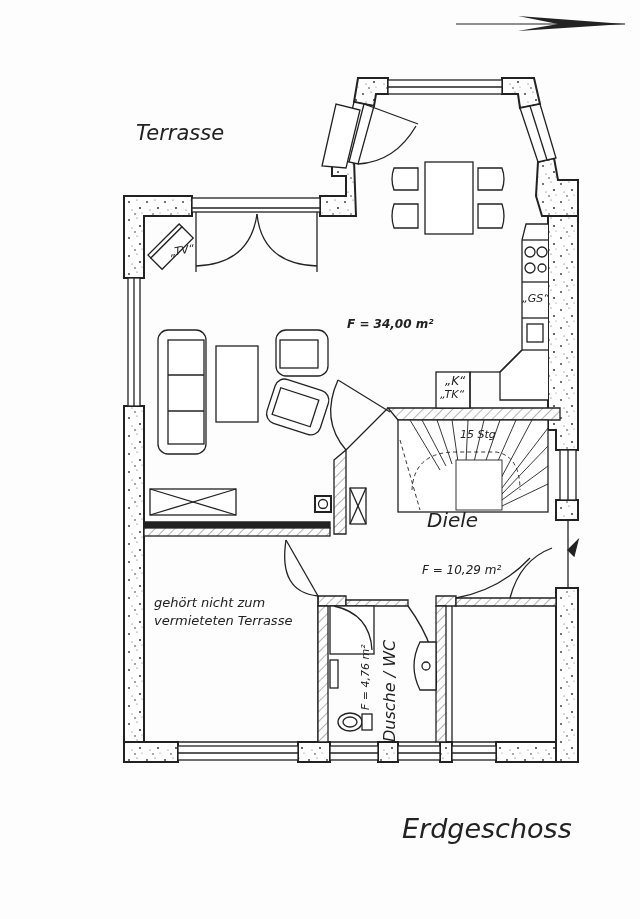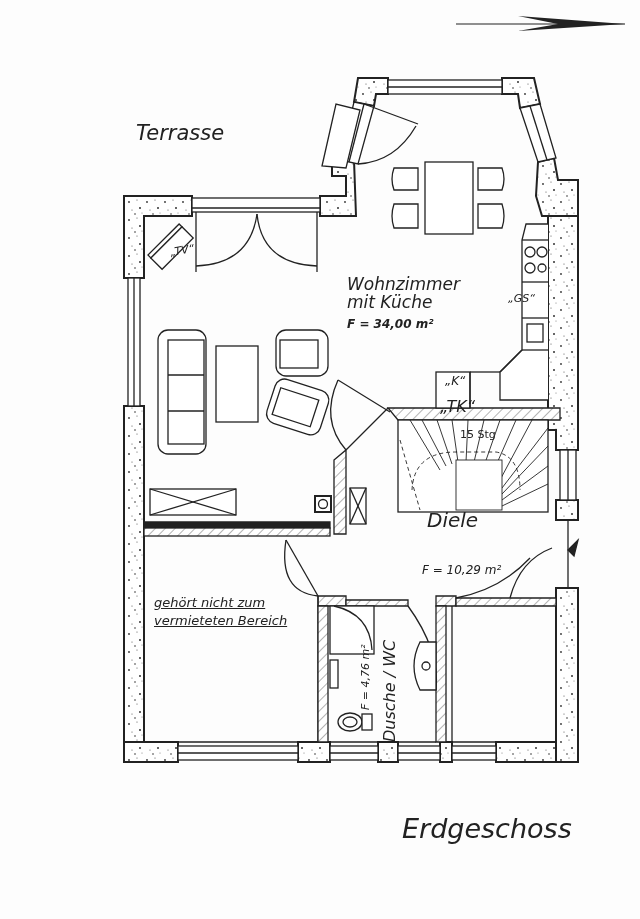--- a/index.html
+++ b/index.html
@@ -5,28 +5,28 @@
     html, body { margin: 0; padding: 0; background: #ffffff; }
     body { width: 640px; height: 919px; position: relative; overflow: hidden; font-family: "DejaVu Sans", sans-serif; }
     .page { position: absolute; left: 0; top: 0; width: 640px; height: 919px; background: #fdfdfd; }
     svg.plan { position: absolute; left: 0; top: 0; }
     .lbl { position: absolute; color: #222; font-family: "DejaVu Sans", sans-serif; font-style: italic; white-space: nowrap; line-height: 1.05; }
     .title-terrasse { left: 136px; top: 122px; font-size: 21px; }
     .wz-name { left: 347px; top: 276px; font-size: 17px; }
     .wz-area { left: 347px; top: 318px; font-size: 12px; font-weight: bold; }
     .diele-name { left: 427px; top: 510px; font-size: 20px; }
     .diele-area { left: 422px; top: 564px; font-size: 12px; }
-    .excl-left { left: 154px; top: 594px; font-size: 13px; line-height: 1.35; text-decoration: underline; }
+    .excl-left { left: 154px; top: 594px; font-size: 13px; line-height: 1.35; }
     .excl-right { left: 455px; top: 654px; font-size: 12px; line-height: 1.35; }
     .wc-name-pos { position: absolute; left: 382px; top: 742px; }
     .wc-area-pos { position: absolute; left: 360px; top: 710px; }
     .rot { transform: rotate(-90deg); transform-origin: left top; display: block; }
     .floor-title { left: 402px; top: 815px; font-size: 27px; }
     .small-code { position: absolute; font-size: 11px; font-style: italic; color: #222; font-family: "DejaVu Sans", sans-serif; }
-    .stairs-lbl { position: absolute; left: 460px; top: 428px; font-size: 11px; color:#222; }
+    .stairs-lbl { position: absolute; left: 460px; top: 428px; font-size: 11px; font-style: italic; color:#222; }
   </style>
 </head>
 <body>
 
 <div class="page">
 
   <svg class="plan" width="640" height="919" viewBox="0 0 640 919" xmlns="http://www.w3.org/2000/svg">
     <defs>
       <pattern id="speckle" width="18" height="18" patternUnits="userSpaceOnUse">
         <rect width="18" height="18" fill="#ffffff"></rect>
@@ -226,42 +226,38 @@
       <line x1="470" y1="372" x2="470" y2="408"></line>
       <line x1="500" y1="372" x2="522" y2="350"></line>
 
       <line x1="144" y1="216" x2="144" y2="278" stroke-width="2"></line>
       <line x1="144" y1="406" x2="144" y2="522" stroke-width="2"></line>
     </g>
   </svg>
 
   <span class="lbl title-terrasse">Terrasse</span>
 
-  <span class="lbl wz-name">
-    <span>Wohnzimmer</span><br>
-    <span>mit Küche</span>
-  </span>
   <span class="lbl wz-area">F = 34,00 m²</span>
 
   <span class="lbl diele-name">Diele</span>
   <span class="lbl diele-area">F = 10,29 m²</span>
 
   <span class="lbl excl-left">
     <span>gehört nicht zum</span><br>
-    <span>vermieteten Bereich</span>
+    <span>vermieteten Terrasse</span>
   </span>
 
 
   <div class="wc-name-pos">
     <span class="lbl rot" style="position:static;font-size:16px;">Dusche / WC</span>
   </div>
   <div class="wc-area-pos">
     <span class="lbl rot" style="position:static;font-size:11px;">F = 4,76 m²</span>
   </div>
 
   <span class="small-code" style="left:170px; top:244px; transform:rotate(-10deg);">„TV“</span>
-  <span class="small-code" style="left:508px; top:292px;">„GS“</span>
+  <span class="small-code" style="left:522px; top:292px;">„GS“</span>
   <span class="small-code" style="left:445px; top:374px; font-size:12px;">„K“</span>
-  <span class="small-code" style="left:440px; top:388px; font-size:16px;margin-top:9px;">„TK“</span>
+  <span class="small-code" style="left:440px; top:388px; font-size:11px;">„TK“</span>
   <span class="stairs-lbl">15 Stg</span>
 
   <span class="lbl floor-title">Erdgeschoss</span>
 </div>
 
 </body></html>

